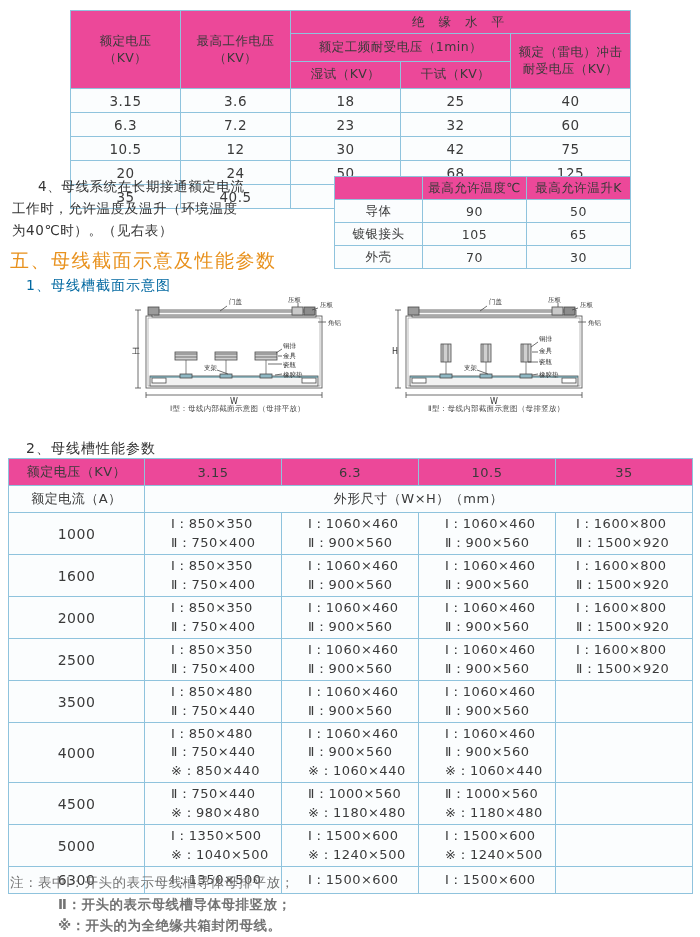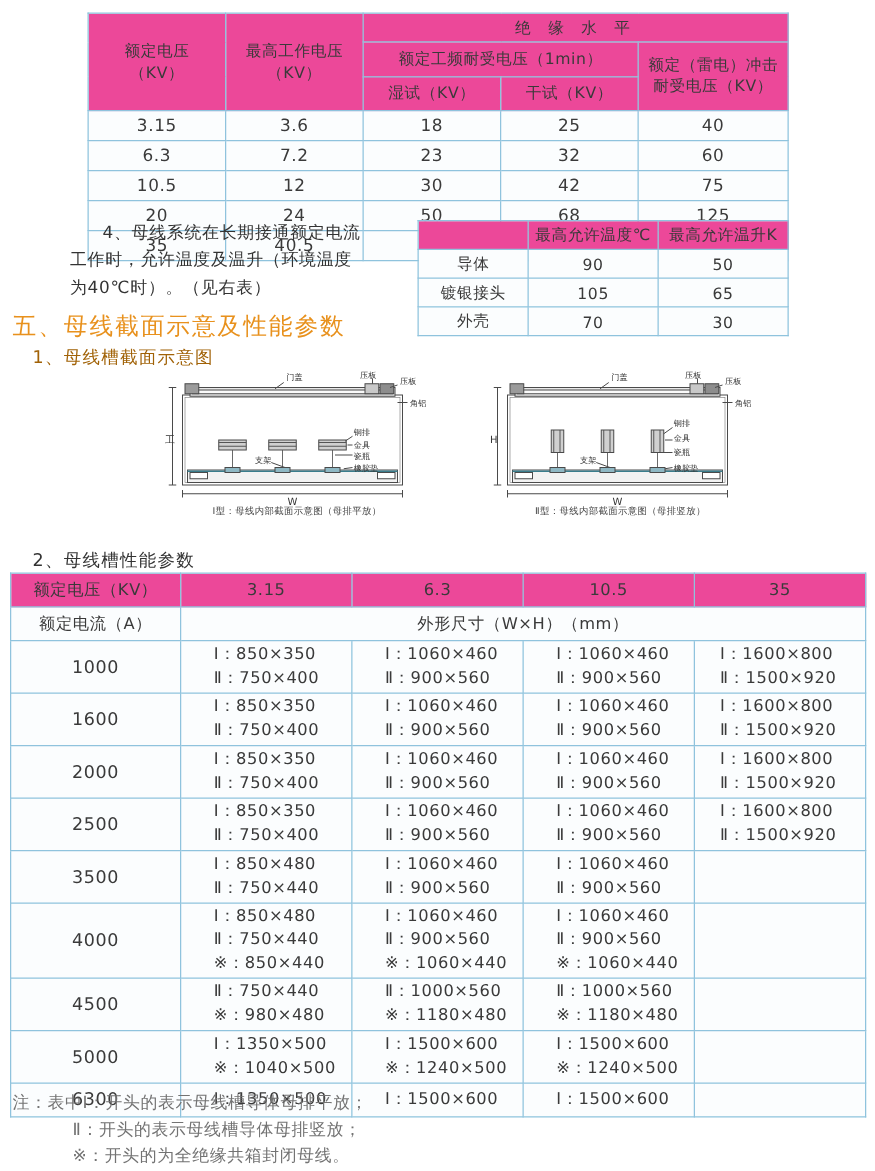--- a/index.html
+++ b/index.html
@@ -48,21 +48,20 @@
   
   #para-4 {
     position: absolute;
     left: 12px;
     top: 176px;
     width: 300px;
     font-size: 13.5px;
     line-height: 1.62;
     letter-spacing: 0.6px;
     color: #333;
-    margin-left: 44px;
   }
   #para-4 .indent { padding-left: 26px; }
 
   
   #table-temperature {
     position: absolute;
     left: 334px;
     top: 176px;
     width: 296px;
     font-size: 12.5px;
@@ -78,21 +77,21 @@
     font-weight: normal;
     color: #e8911d;
     letter-spacing: 1.5px;
   }
   #sub-heading-1 {
     position: absolute;
     left: 26px;
     top: 277px;
     font-size: 14px;
     letter-spacing: 1px;
-    color: #a16207;
+    color: #0369a1;
   }
   #sub-heading-2 {
     position: absolute;
     left: 26px;
     top: 440px;
     font-size: 14px;
     letter-spacing: 1px;
     color: #333;
   }
 
@@ -142,21 +141,21 @@
   #footnotes {
     position: absolute;
     left: 10px;
     top: 872px;
     font-size: 13.5px;
     line-height: 1.6;
     letter-spacing: 0.5px;
     color: #737373;
     white-space: nowrap;
   }
-  #footnotes .fn-indent { padding-left: 48px; }
+  #footnotes .fn-indent { padding-left: 48px; font-weight: bold; }
 </style>
 </head>
 <body>
 
 <table class="tbl" id="table-insulation">
   <colgroup>
     <col style="width:110px">
       <col style="width:110px">
     <col style="width:110px">
       <col style="width:110px">

